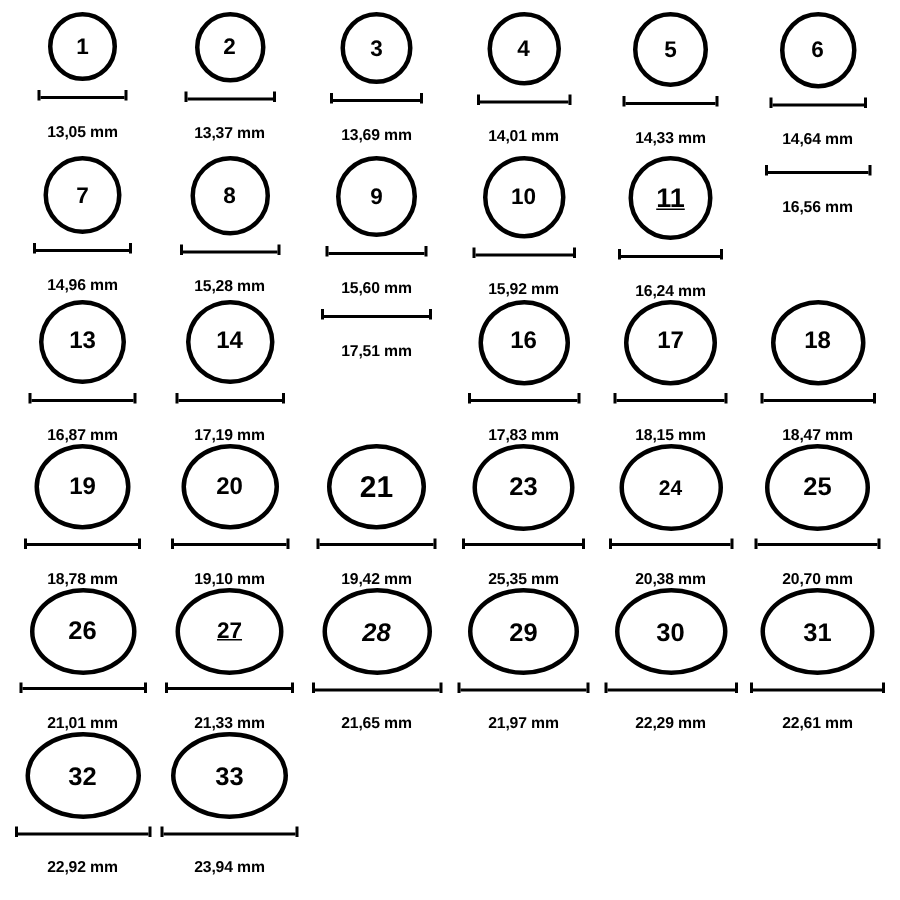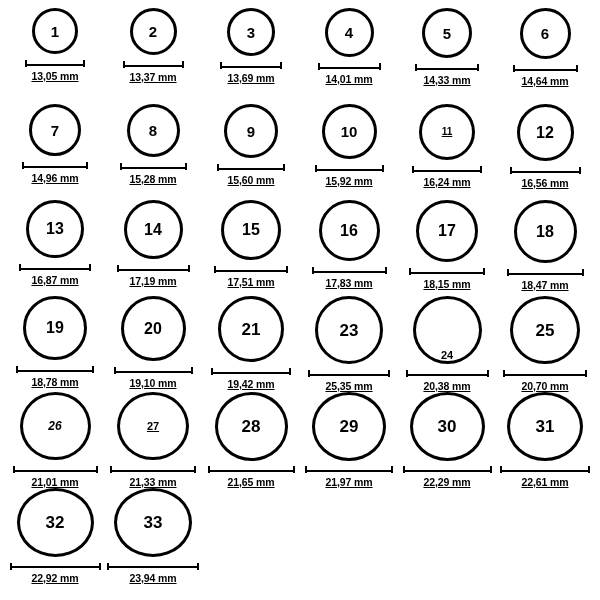--- a/index.html
+++ b/index.html
@@ -66,26 +66,25 @@
   }
   .measure-line::after {
     content: "";
     position: absolute;
     left: 0;
     right: 0;
     top: 50%;
     border-top: 2px solid #000000;
   }
   .mm-label {
-    margin-top: 2px;
+    margin-top: 14px;
     font-size: 10.5px;
     font-weight: bold;
     letter-spacing: -0.1px;
     white-space: nowrap;
-    text-decoration: underline;
   }
   .empty-cell {
     visibility: hidden;
   }
 </style>
 </head>
 <body>
 
 <div id="ring-chart">
   <div class="chart-grid">
@@ -173,32 +172,29 @@
       <div class="ring-cell">
         <div class="ring-circle" style="width: 55px; height: 55px; font-size: 15px;">
           <span class="ring-size-label">10</span>
         </div>
         <div class="measure">
           <div class="measure-line" style="width: 65px;"></div>
         </div>
         <div class="mm-label">15,92 mm</div>
       </div>
       <div class="ring-cell">
-        <div class="ring-circle" style="width: 56px; height: 56px; font-size: 10px; text-decoration: underline;">
+        <div class="ring-circle" style="width: 56px; height: 56px; font-size: 18px; text-decoration: underline;">
           <span class="ring-size-label">11</span>
         </div>
         <div class="measure">
           <div class="measure-line" style="width: 66px;"></div>
         </div>
         <div class="mm-label">16,24 mm</div>
       </div>
       <div class="ring-cell">
-        <div class="ring-circle" style="width: 57px; height: 57px; font-size: 16px;">
-          <span class="ring-size-label">12</span>
-        </div>
         <div class="measure">
           <div class="measure-line" style="width: 67px;"></div>
         </div>
         <div class="mm-label">16,56 mm</div>
       </div>
       <div class="ring-cell">
         <div class="ring-circle" style="width: 58px; height: 58px; font-size: 16px; text-align: right;">
           <span class="ring-size-label">13</span>
         </div>
         <div class="measure">
@@ -209,23 +205,20 @@
       <div class="ring-cell">
         <div class="ring-circle" style="width: 59px; height: 59px; font-size: 16px;">
           <span class="ring-size-label">14</span>
         </div>
         <div class="measure">
           <div class="measure-line" style="width: 69px;"></div>
         </div>
         <div class="mm-label">17,19 mm</div>
       </div>
       <div class="ring-cell">
-        <div class="ring-circle" style="width: 60px; height: 60px; font-size: 16px;">
-          <span class="ring-size-label">15</span>
-        </div>
         <div class="measure">
           <div class="measure-line" style="width: 70px;"></div>
         </div>
         <div class="mm-label">17,51 mm</div>
       </div>
       <div class="ring-cell">
         <div class="ring-circle" style="width: 61px; height: 61px; font-size: 16px;">
           <span class="ring-size-label">16</span>
         </div>
         <div class="measure">
@@ -263,75 +256,75 @@
       <div class="ring-cell">
         <div class="ring-circle" style="width: 65px; height: 65px; font-size: 16px;">
           <span class="ring-size-label">20</span>
         </div>
         <div class="measure">
           <div class="measure-line" style="width: 75px;"></div>
         </div>
         <div class="mm-label">19,10 mm</div>
       </div>
       <div class="ring-cell">
-        <div class="ring-circle" style="width: 66px; height: 66px; font-size: 17px;">
+        <div class="ring-circle" style="width: 66px; height: 66px; font-size: 20px;">
           <span class="ring-size-label">21</span>
         </div>
         <div class="measure">
           <div class="measure-line" style="width: 76px;"></div>
         </div>
         <div class="mm-label">19,42 mm</div>
       </div>
       <div class="ring-cell">
         <div class="ring-circle" style="width: 68px; height: 68px; font-size: 17px;">
           <span class="ring-size-label">23</span>
         </div>
         <div class="measure">
           <div class="measure-line" style="width: 78px;"></div>
         </div>
         <div class="mm-label">25,35 mm</div>
       </div>
       <div class="ring-cell">
-        <div class="ring-circle" style="width: 69px; height: 69px; font-size: 11px; align-items: flex-end;">
+        <div class="ring-circle" style="width: 69px; height: 69px; font-size: 14px;">
           <span class="ring-size-label">24</span>
         </div>
         <div class="measure">
           <div class="measure-line" style="width: 79px;"></div>
         </div>
         <div class="mm-label">20,38 mm</div>
       </div>
       <div class="ring-cell">
         <div class="ring-circle" style="width: 70px; height: 70px; font-size: 17px;">
           <span class="ring-size-label">25</span>
         </div>
         <div class="measure">
           <div class="measure-line" style="width: 80px;"></div>
         </div>
         <div class="mm-label">20,70 mm</div>
       </div>
       <div class="ring-cell">
-        <div class="ring-circle" style="width: 71px; height: 71px; font-size: 12px; font-style: italic;">
+        <div class="ring-circle" style="width: 71px; height: 71px; font-size: 17px;">
           <span class="ring-size-label">26</span>
         </div>
         <div class="measure">
           <div class="measure-line" style="width: 81px;"></div>
         </div>
         <div class="mm-label">21,01 mm</div>
       </div>
       <div class="ring-cell">
-        <div class="ring-circle" style="width: 72px; height: 72px; font-size: 11px; text-decoration: underline;">
+        <div class="ring-circle" style="width: 72px; height: 72px; font-size: 15px; text-decoration: underline;">
           <span class="ring-size-label">27</span>
         </div>
         <div class="measure">
           <div class="measure-line" style="width: 82px;"></div>
         </div>
         <div class="mm-label">21,33 mm</div>
       </div>
       <div class="ring-cell">
-        <div class="ring-circle" style="width: 73px; height: 73px; font-size: 17px;">
+        <div class="ring-circle" style="width: 73px; height: 73px; font-size: 17px; font-style: italic;">
           <span class="ring-size-label">28</span>
         </div>
         <div class="measure">
           <div class="measure-line" style="width: 83px;"></div>
         </div>
         <div class="mm-label">21,65 mm</div>
       </div>
       <div class="ring-cell">
         <div class="ring-circle" style="width: 74px; height: 74px; font-size: 17px;">
           <span class="ring-size-label">29</span>

